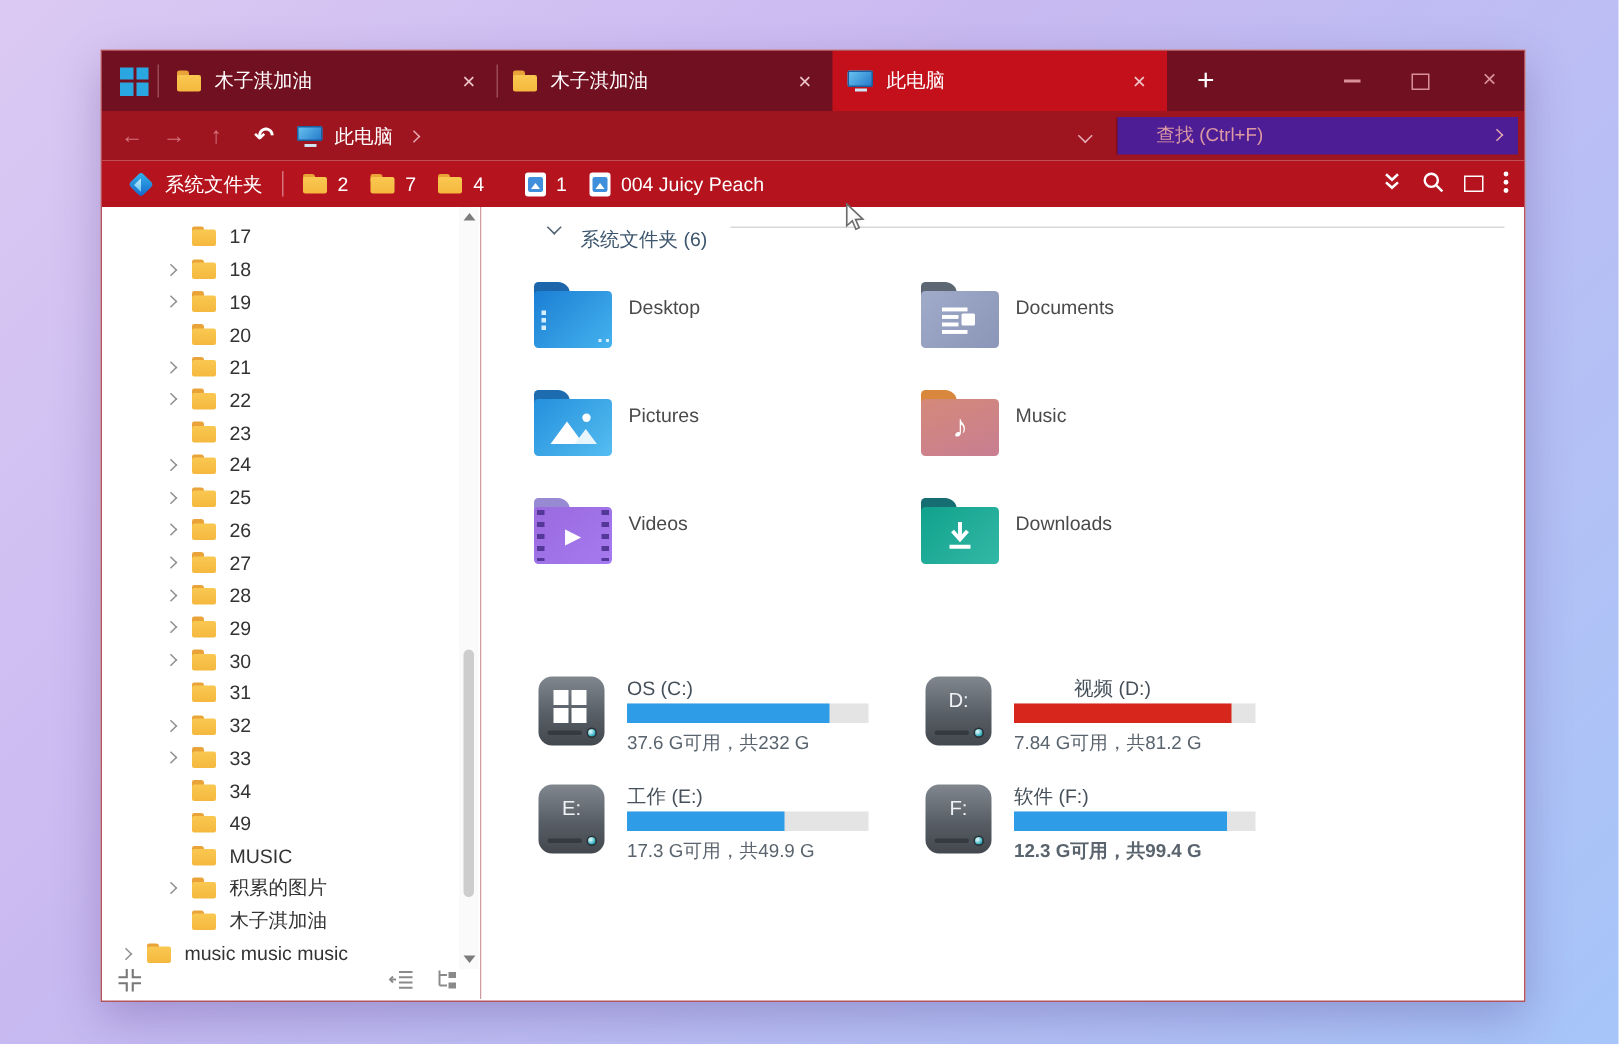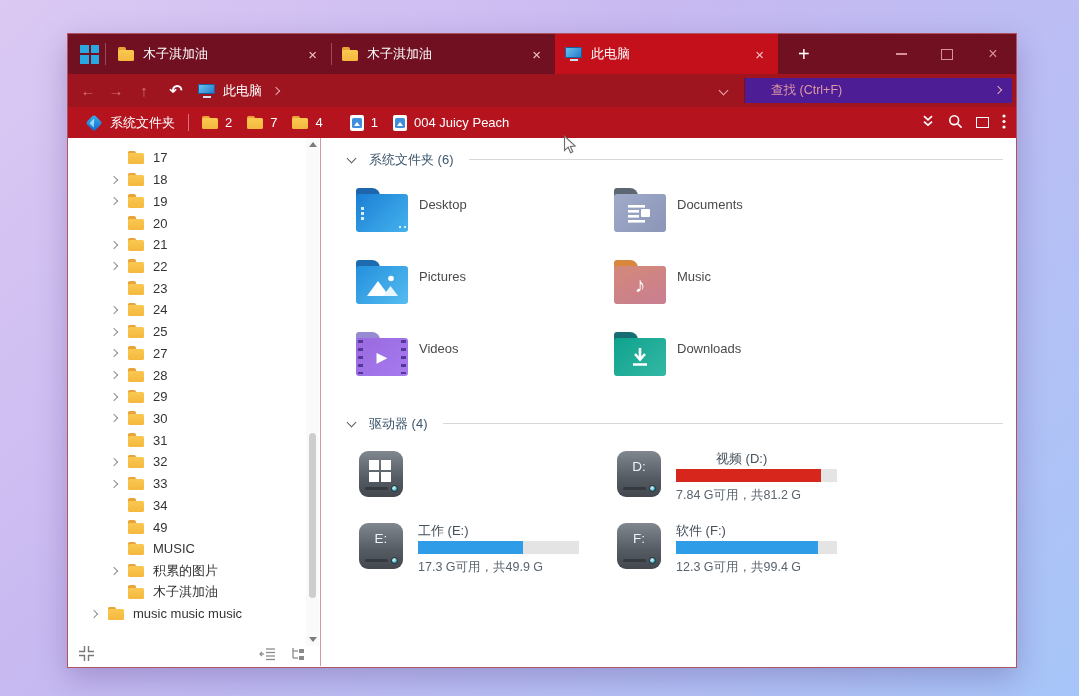--- a/index.html
+++ b/index.html
@@ -62,35 +62,35 @@
   .imgf::after{content:"";position:absolute;left:2px;top:3px;right:2px;bottom:3px;background:#3f8fdc;border-radius:1.5px;z-index:0}
   .imgf::before{content:"";position:absolute;z-index:2;left:4px;bottom:5px;width:0;height:0;
        border-left:3px solid transparent;border-right:3px solid transparent;border-bottom:4px solid #fff}
   .tb-right{position:absolute;right:10px;top:0;height:31px;display:flex;align-items:center;gap:13px}
   .tb-rect{width:13px;height:11px;border:1.6px solid #fff;box-sizing:border-box}
   
   .content{position:absolute;top:104px;left:0;right:0;bottom:1px;display:flex;background:#fff}
   .sidebar{width:253px;position:relative;border-right:1px solid #cf9aa0;box-sizing:border-box;flex:none}
   .tree{position:absolute;top:9px;left:0;right:14px;bottom:21px;overflow:hidden}
   .trow{height:21.73px;display:flex;align-items:center;padding-left:43px;font-size:13px;color:#333}
-  .trow.outdent{padding-left:23px}
+  .trow.outdent{padding-left:13px}
   .chevslot{width:17px;height:16px;display:inline-flex;align-items:center;flex:none}
   .chevslot .tchev{width:5px;height:5px;border-right:1.5px solid #8f8f8f;border-bottom:1.5px solid #8f8f8f;transform:rotate(-45deg)}
   .trow .sf{margin-right:9px}
   .sbar{position:absolute;right:1px;top:0;width:13px;height:508px;background:#fafafa}
   .tri{width:0;height:0;position:absolute;left:2.5px}
   .tri-up{top:4px;border-left:4px solid transparent;border-right:4px solid transparent;border-bottom:5.5px solid #7c7c7c}
   .tri-down{bottom:4px;border-left:4px solid transparent;border-right:4px solid transparent;border-top:5.5px solid #7c7c7c}
   .sthumb{position:absolute;left:3px;top:295px;width:7px;height:165px;background:#cdcdcd;border-radius:4px}
   .sbottom{position:absolute;left:0;right:0;bottom:0;height:21px;display:flex;align-items:center}
   .sb-left{margin-left:10px}
   .sb-right{margin-left:auto;display:flex;gap:15px;margin-right:14px}
   
   .main{flex:1;position:relative;background:#fff}
-  .sechead{position:absolute;left:27px;right:13px;height:17px;display:flex;align-items:center}
+  .sechead{position:absolute;left:45px;right:13px;height:17px;display:flex;align-items:flex-start}
   .sec-chev{width:6px;height:6px;border-right:1.6px solid #51606e;border-bottom:1.6px solid #51606e;transform:rotate(45deg);margin-top:-3px}
   .sec-title{margin-left:14px;font-size:13px;color:#3d566e}
   .sec-rule{flex:1;height:1px;background:#d8d8d8;margin-left:15px}
   .fcell{position:absolute;display:flex;align-items:flex-start}
   .flbl{font-size:13px;color:#4a4a4a;margin-left:11px;margin-top:9px}
   .bf{position:relative;width:52px;height:44px;flex:none}
   .bf-tab{position:absolute;left:0;top:0;width:24px;height:12px;border-radius:3px 8px 0 0}
   .bf-body{position:absolute;left:0;top:6px;width:52px;height:38px;border-radius:3px;display:flex;align-items:center;justify-content:center;overflow:hidden}
   .bf-desktop .bf-tab{background:#1d66ac}.bf-desktop .bf-body{background:linear-gradient(135deg,#1b7fd4,#45b2ee)}
   .bf-documents .bf-tab{background:#5d6773}.bf-documents .bf-body{background:linear-gradient(135deg,#a0abca,#8b96b8)}
@@ -292,20 +292,27 @@
               <span class="tchev"></span>
             </span>
             <span class="sf"></span>
             <span>25</span>
           </div>
         <div class="trow">
             <span class="chevslot">
               <span class="tchev"></span>
             </span>
             <span class="sf"></span>
+            <span>26</span>
+          </div>
+        <div class="trow">
+            <span class="chevslot">
+              <span class="tchev"></span>
+            </span>
+            <span class="sf"></span>
             <span>27</span>
           </div>
         <div class="trow">
             <span class="chevslot">
               <span class="tchev"></span>
             </span>
             <span class="sf"></span>
             <span>28</span>
           </div>
         <div class="trow">
@@ -489,37 +496,39 @@
           <svg width="22" height="22" viewBox="0 0 22 22" fill="none" stroke="#fff" stroke-width="2.6">
                 <path d="M11 2 V12"></path>
                 <path d="M6 8 L11 13.5 L16 8"></path>
                 <path d="M4 18.5 H18"></path>
               </svg>
         </span>
           </span>
         <span class="flbl">Downloads</span>
       </div>
 
-      <div class="sechead" style="top:277px">
-        <span class="sec-chev"></span>
-        <span class="sec-title">驱动器 (4)</span>
-        <span class="sec-rule"></span>
-      </div>
 
       <div class="dcell" style="left:38px;top:313px">
         <span class="drv">
           <span class="win-grid">
               <i></i>
               <i></i>
               <i></i>
               <i></i>
             </span>
           <span class="drv-slot"></span>
             <span class="drv-led"></span>
         </span>
+        <span class="dinfo" style="display: block;">
+          <span class="dname" style="display: block;">OS (C:)</span>
+          <span class="dbar" style="display: block;">
+              <span class="dfill" style="display: block; width: 84%; background: rgb(47, 156, 232);"></span>
+            </span>
+          <span class="dcap" style="display: block;">37.6 G可用，共232 G</span>
+        </span>
       </div>
       <div class="dcell" style="left:296px;top:313px">
         <span class="drv">
           <span class="drv-letter">D:</span>
           <span class="drv-slot"></span>
             <span class="drv-led"></span>
         </span>
         <span class="dinfo" style="display: block;">
           <span class="dname" style="display: block; margin-left: 40px;">视频 (D:)</span>
           <span class="dbar" style="display: block;">
@@ -546,21 +555,21 @@
         <span class="drv">
           <span class="drv-letter">F:</span>
           <span class="drv-slot"></span>
             <span class="drv-led"></span>
         </span>
         <span class="dinfo" style="display: block;">
           <span class="dname" style="display: block;">软件 (F:)</span>
           <span class="dbar" style="display: block;">
               <span class="dfill" style="display: block; width: 88%; background: rgb(47, 156, 232);"></span>
             </span>
-          <span class="dcap" style="display: block;">12.3 G可用，共99.4 G</span>
+          <span class="dcap" style="display: block; font-weight: bold;">12.3 G可用，共99.4 G</span>
         </span>
       </div>
 
     </div>
   </div>
 </div>
 
 <div class="cursor">
   <svg width="14" height="20" viewBox="0 0 14 20">
       <path d="M1.5 1 L1.5 15.5 L5.2 12.2 L7.6 17.8 L9.8 16.8 L7.4 11.4 L12.2 11.1 Z" fill="#fbfbfb" stroke="#6b6b6b" stroke-width="1.1"></path>

